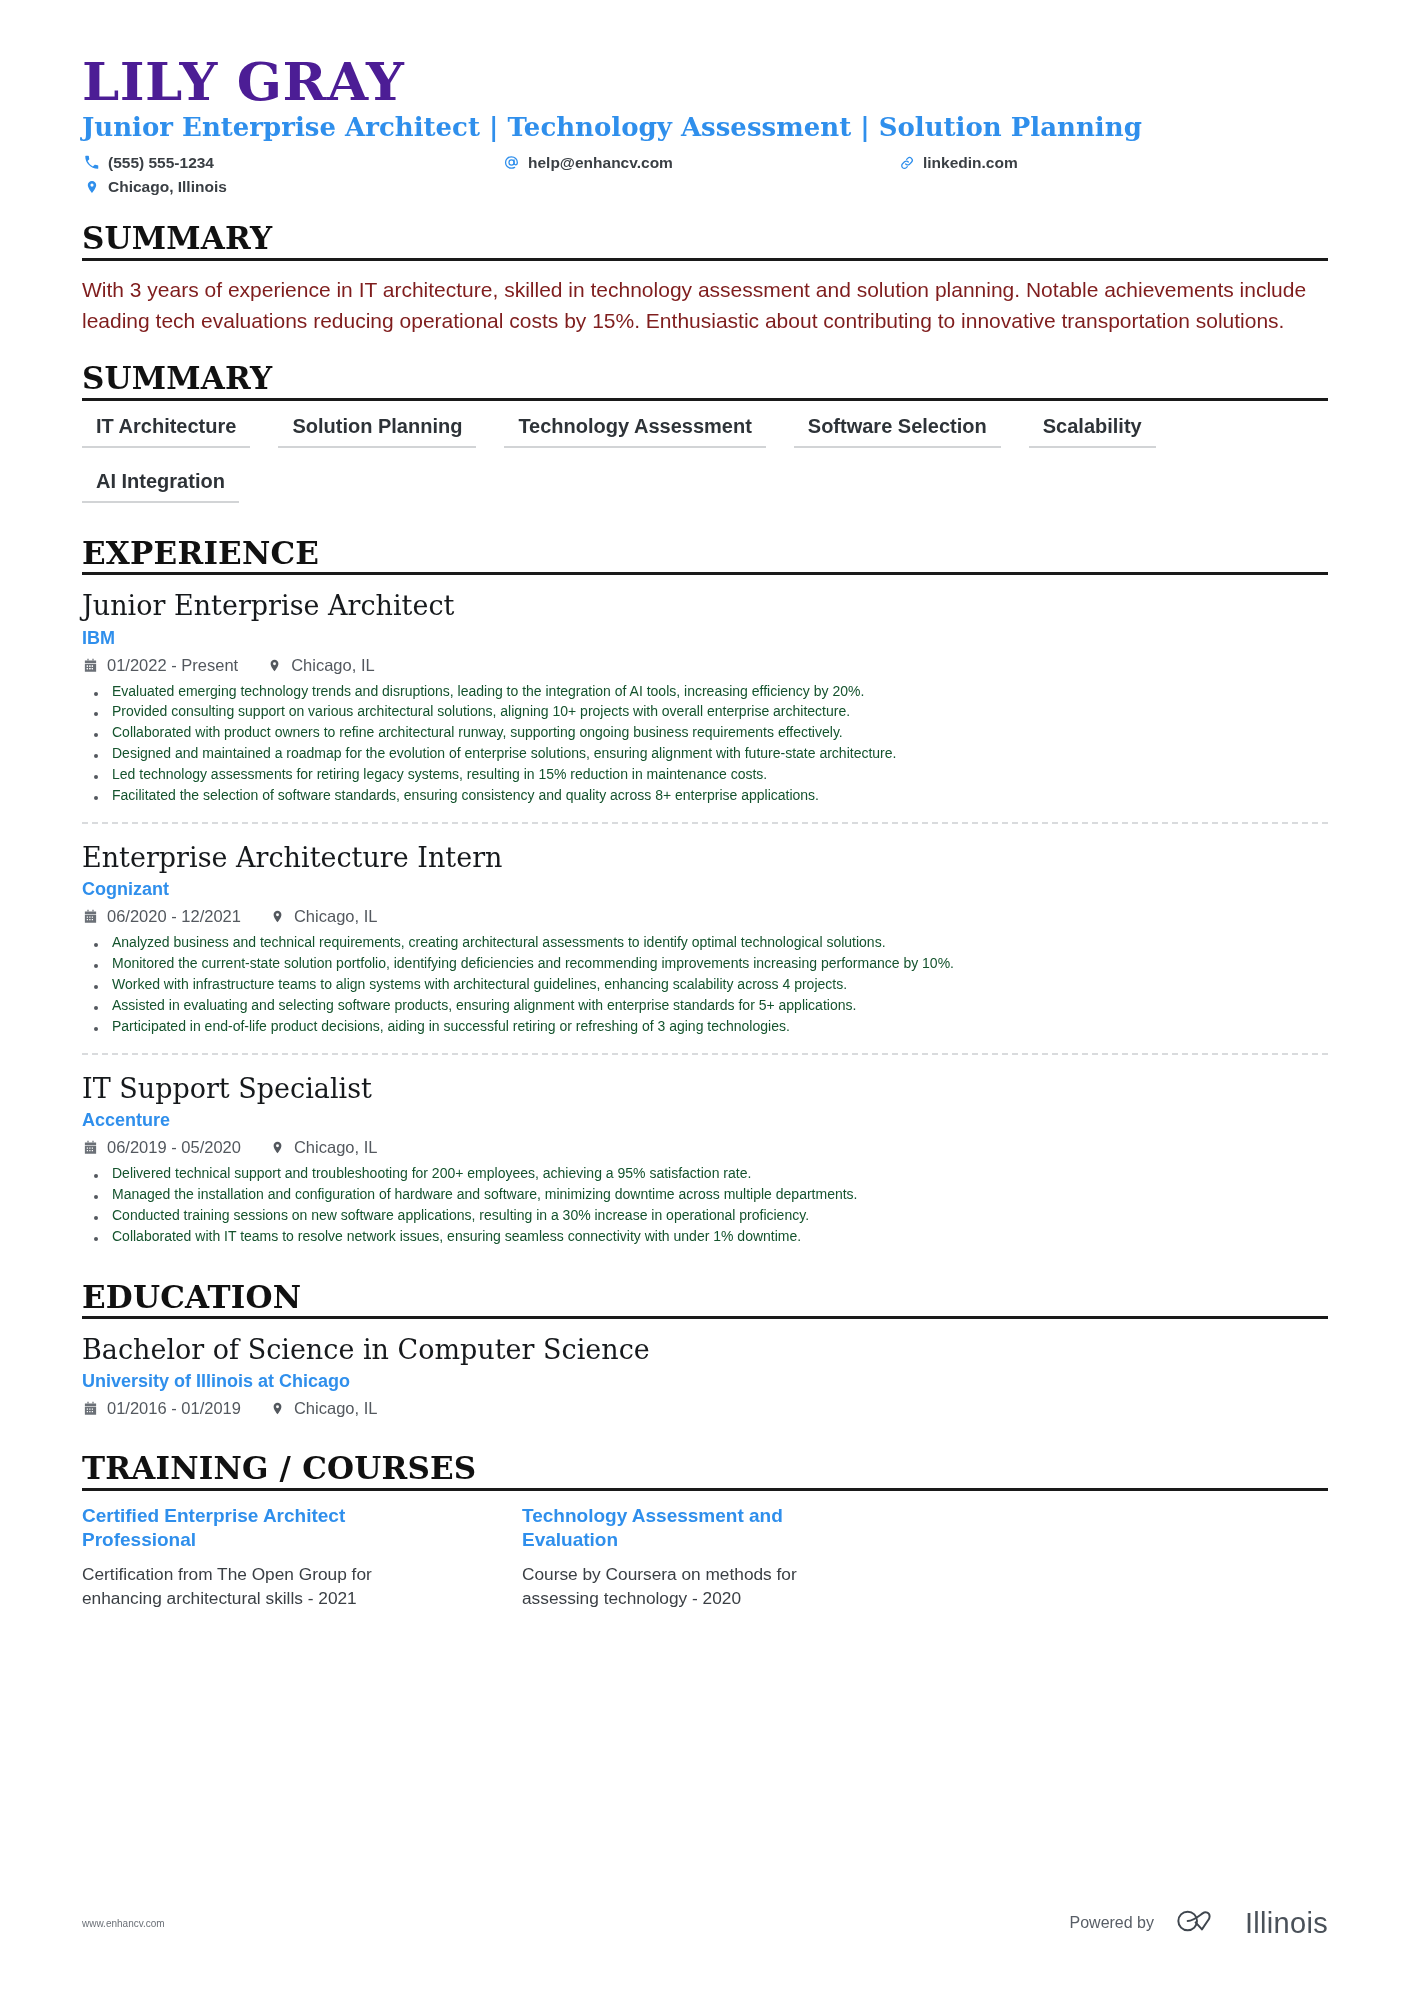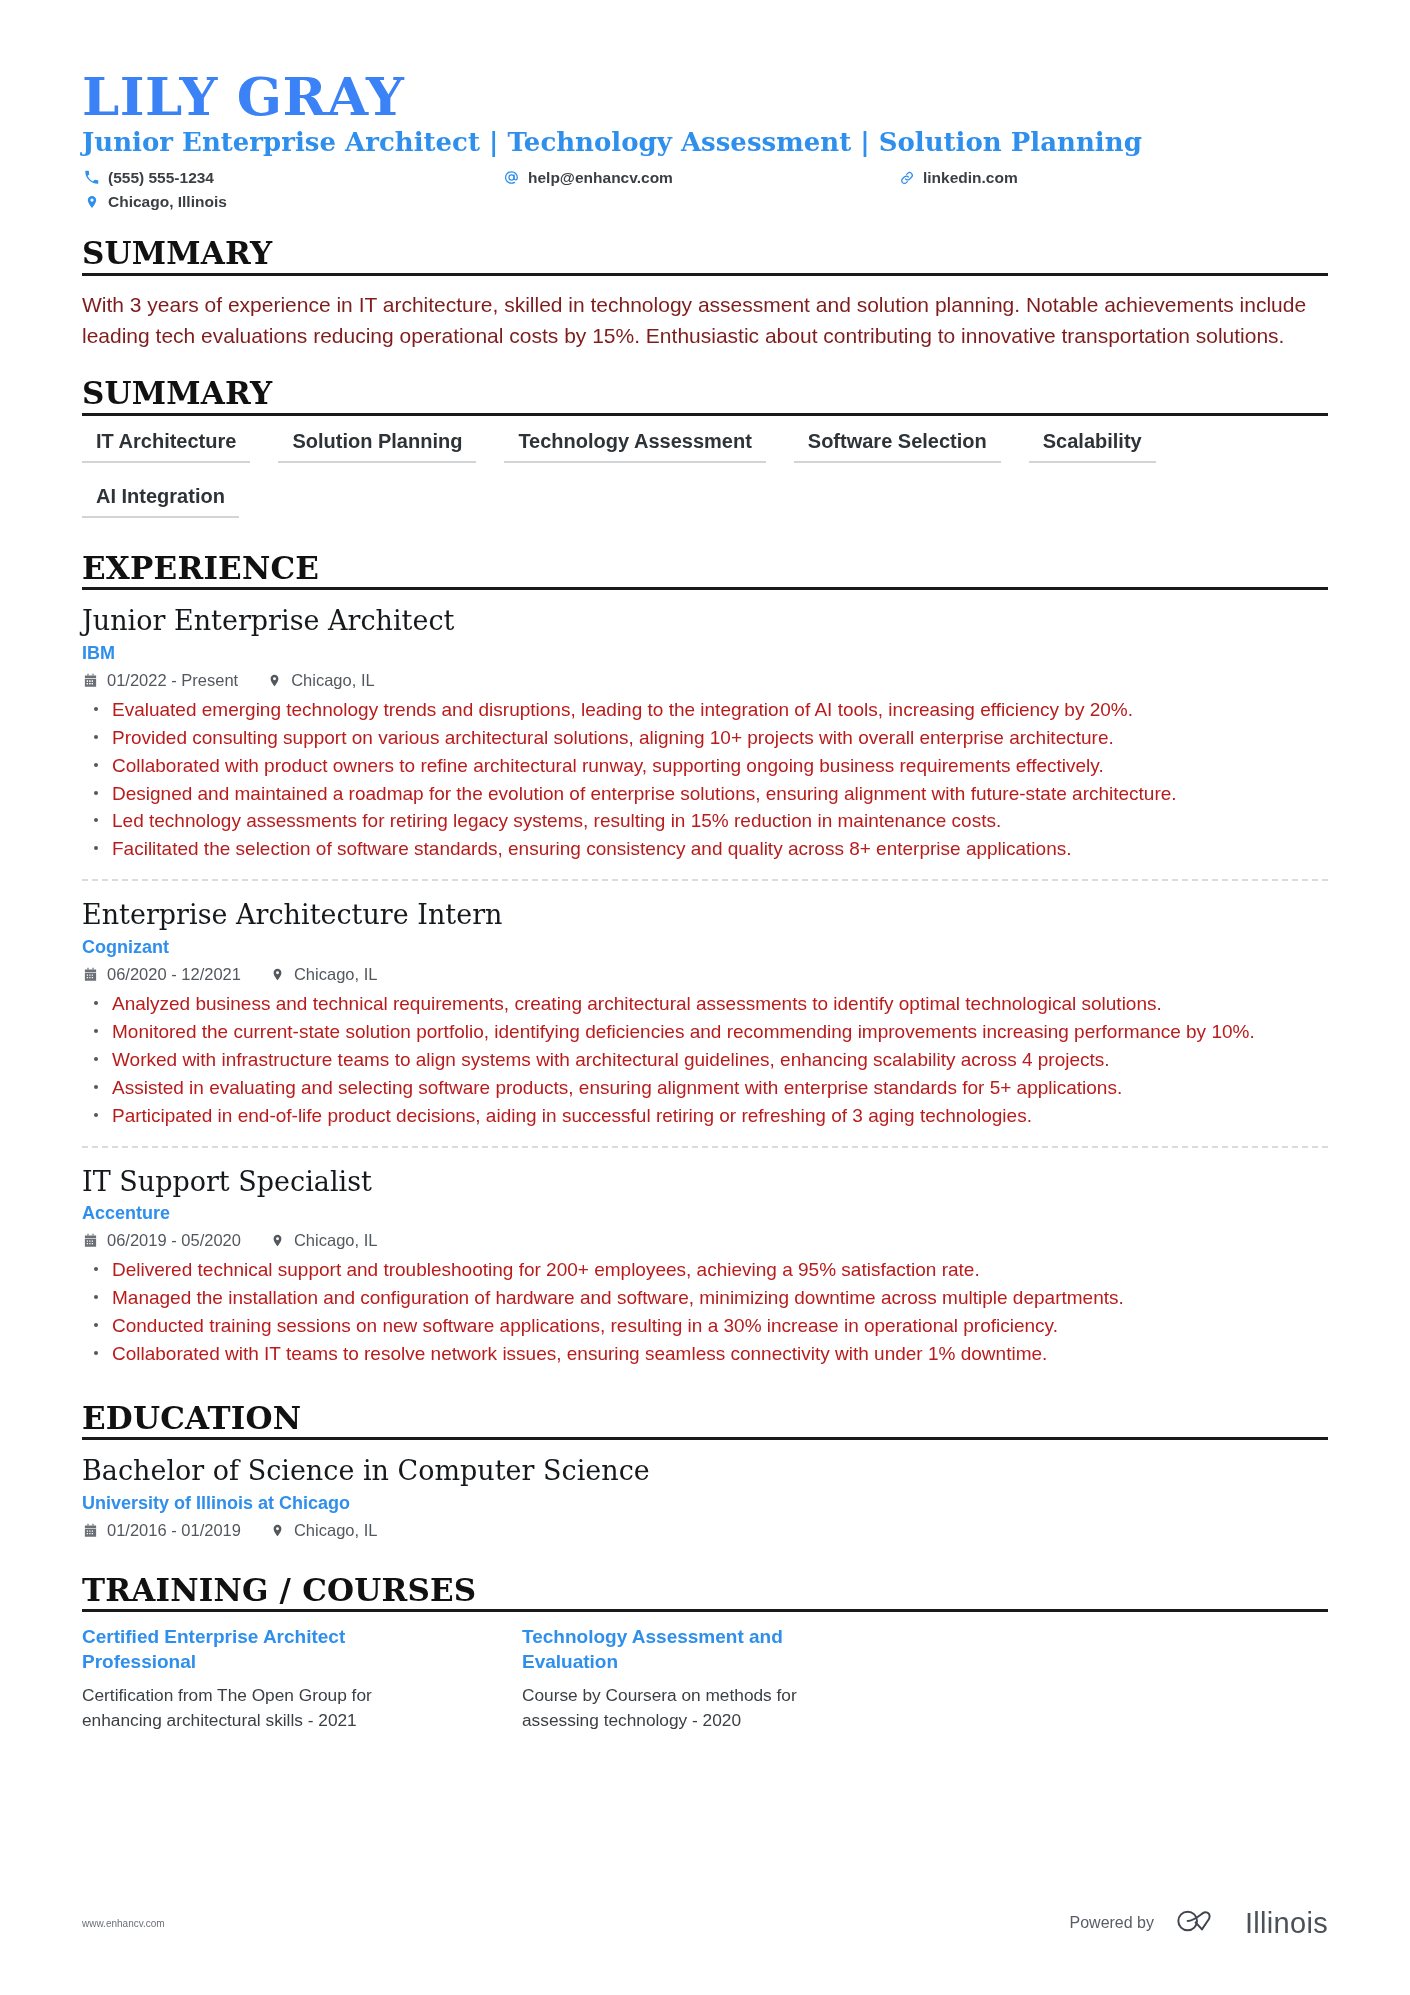--- a/index.html
+++ b/index.html
@@ -22,23 +22,23 @@
     padding: 52px 82px 0 82px;
     background: #ffffff;
   }
 
   
   .name {
     font-family: "DejaVu Serif", serif;
     font-weight: bold;
     font-size: 53px;
     letter-spacing: 0.5px;
-    color: #3b82f6;
+    color: #4c1d95;
     line-height: 1.08;
-    margin: 16px 0 2px 0;
+    margin: 1px 0 2px 0;
   }
   .headline {
     font-family: "DejaVu Serif", serif;
     font-weight: bold;
     font-size: 26px;
     color: #2f8fec;
     line-height: 1.2;
     margin: 0 0 10px 0;
   }
   .contact-grid {
@@ -156,23 +156,23 @@
     flex: none;
   }
   ul.bullets {
     list-style: none;
     margin: 0;
     padding: 0;
   }
   ul.bullets li {
     position: relative;
     padding-left: 30px;
-    font-size: 19px;
+    font-size: 14px;
     line-height: 1.42;
-    color: #b91c1c;
+    color: #14532d;
     margin-bottom: 1px;
     max-width: 1235px;
   }
   ul.bullets li::before {
     content: "";
     position: absolute;
     left: 12px;
     top: 10px;
     width: 4px;
     height: 4px;

